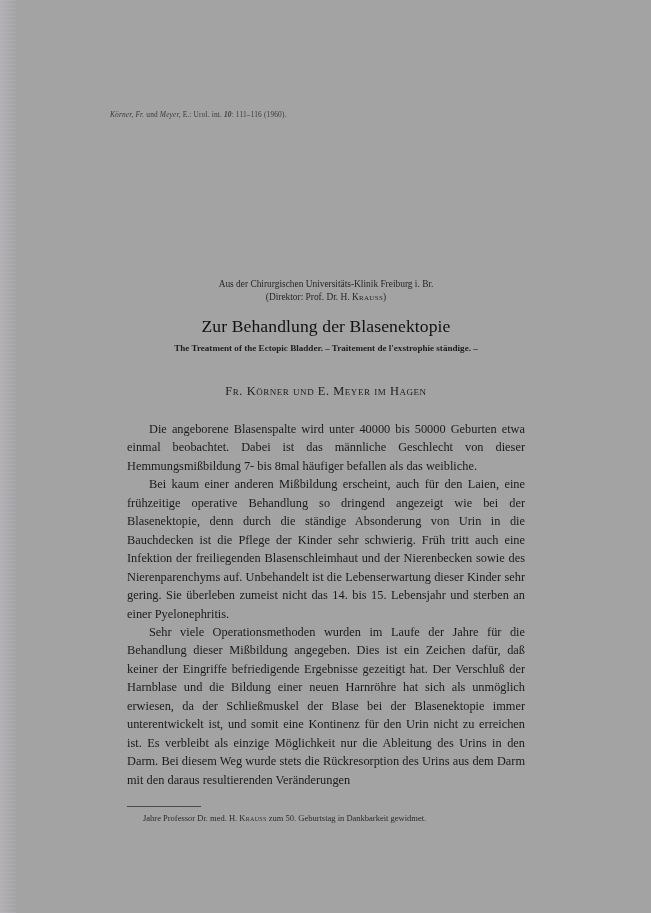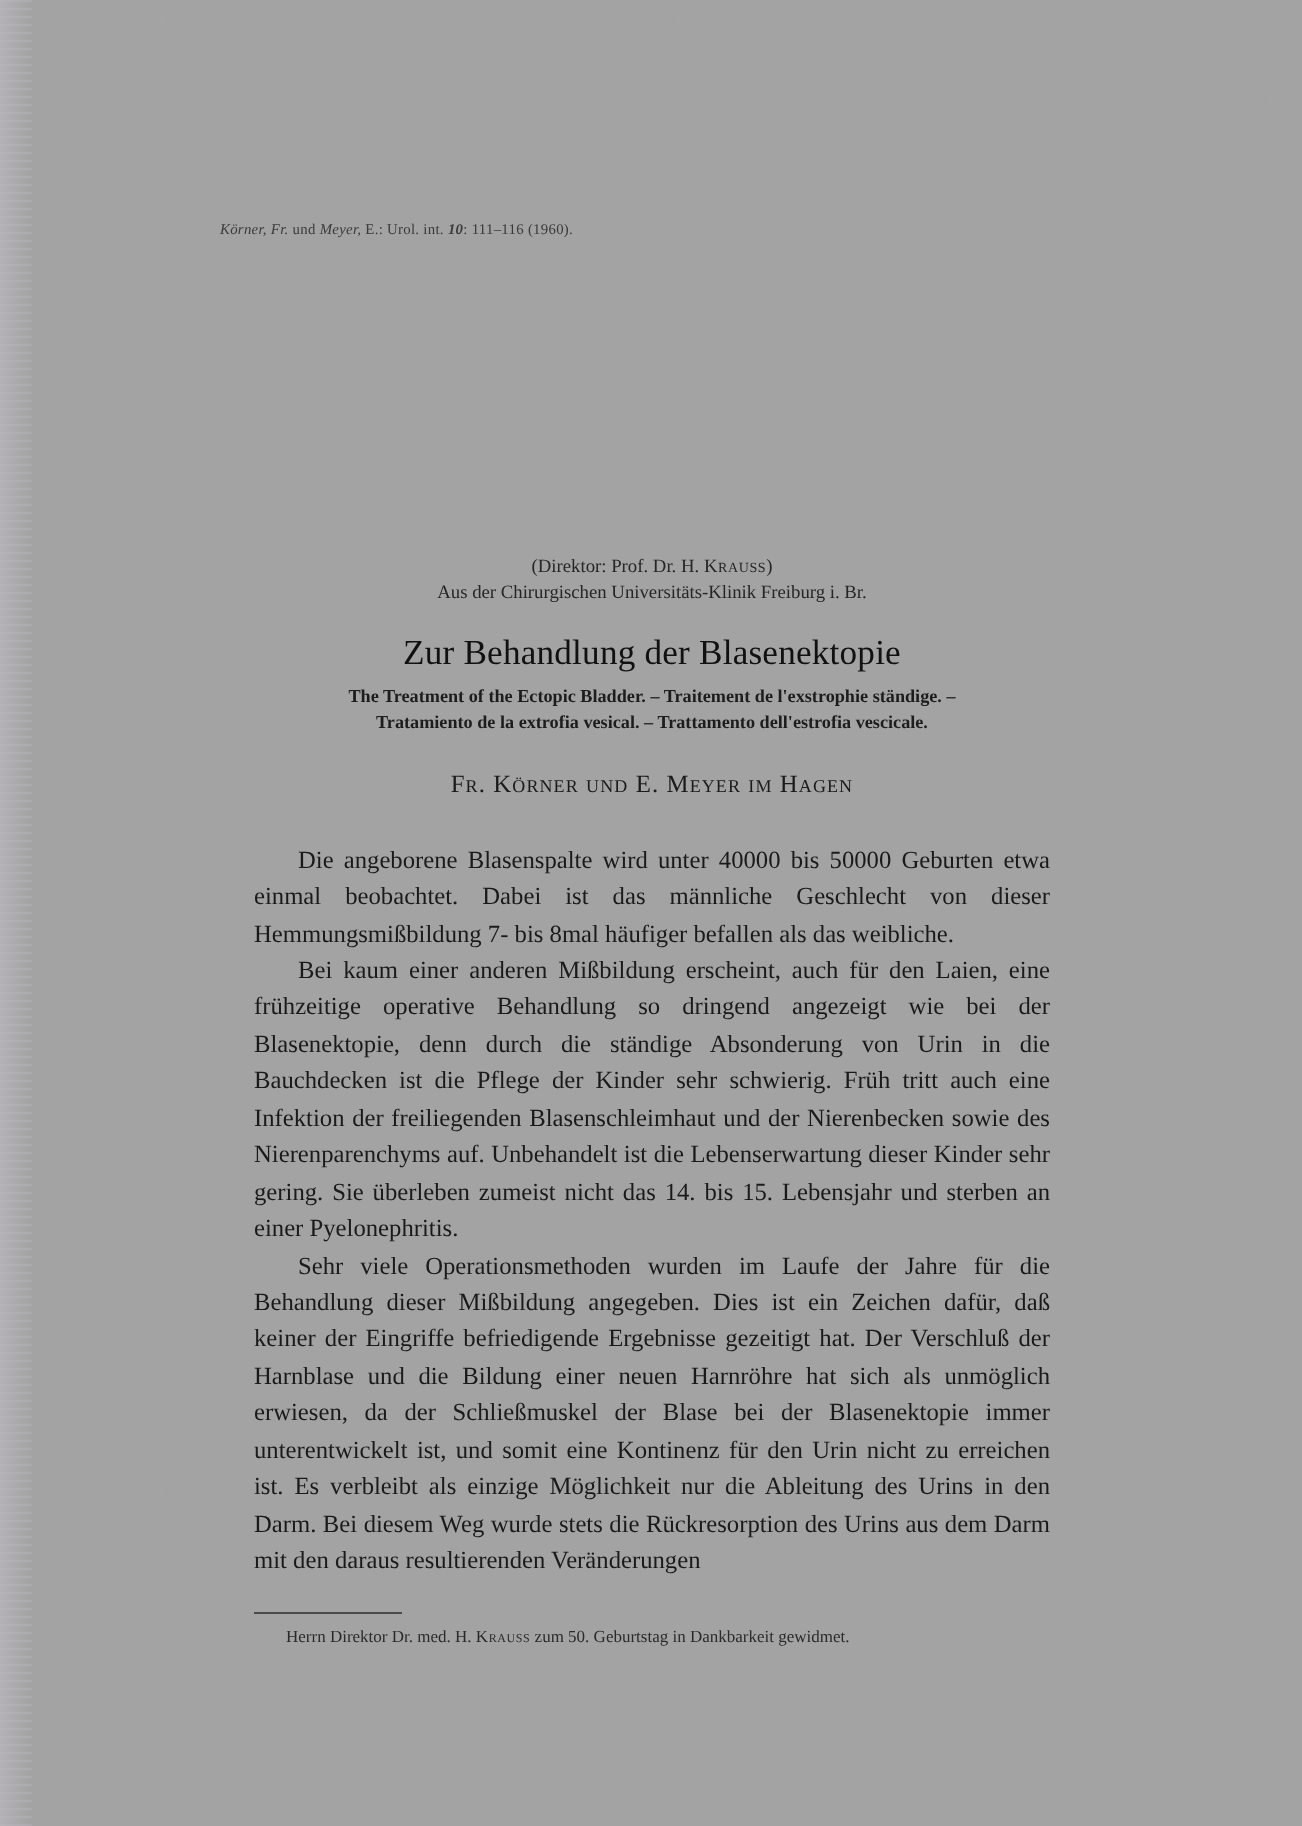--- a/index.html
+++ b/index.html
@@ -99,21 +99,21 @@
   .subtitles {
     margin-top: 5px;
     text-align: center;
     font-size: 9.1px;
     font-weight: bold;
     line-height: 12.6px;
     color: #1d1d1d;
   }
 
   #byline {
-    margin-top: 17px;
+    margin-top: 29px;
     text-align: center;
     font-size: 12.4px;
     font-variant: small-caps;
     letter-spacing: 0.55px;
     color: #1b1b1b;
   }
 
   #body {
     margin-top: 21px;
   }
@@ -162,39 +162,38 @@
     <span>Meyer,</span>
     <span class="upright">E.:</span>
     <span class="upright">Urol. int.</span>
     <span class="vol">10</span><span class="upright">: 111–116</span>
     <span class="upright">(1960).</span>
   </div>
 
   <div id="column">
 
     <div class="affiliation">
+      <div>Aus der Chirurgischen Universitäts-Klinik Freiburg i. Br.</div>
       <div><span>(Direktor: Prof. Dr. H. </span><span class="smallcaps">Krauss</span><span>)</span></div>
-      <div>Aus der Chirurgischen Universitäts-Klinik Freiburg i. Br.</div>
     </div>
 
     <h1 id="title">Zur Behandlung der Blasenektopie</h1>
 
     <div class="subtitles">
       <div>The Treatment of the Ectopic Bladder. – Traitement de l'exstrophie ständige. –</div>
-      <div>Tratamiento de la extrofia vesical. – Trattamento dell'estrofia vescicale.</div>
     </div>
 
     <div id="byline">Fr. Körner und E. Meyer im Hagen</div>
 
     <div id="body">
       <p>Die angeborene Blasenspalte wird unter 40000 bis 50000 Geburten etwa einmal beobachtet. Dabei ist das männliche Geschlecht von dieser Hemmungsmißbildung 7- bis 8mal häufiger befallen als das weibliche.</p>
       <p>Bei kaum einer anderen Mißbildung erscheint, auch für den Laien, eine frühzeitige operative Behandlung so dringend angezeigt wie bei der Blasenektopie, denn durch die ständige Absonderung von Urin in die Bauchdecken ist die Pflege der Kinder sehr schwierig. Früh tritt auch eine Infektion der freiliegenden Blasenschleimhaut und der Nierenbecken sowie des Nierenparenchyms auf. Unbehandelt ist die Lebenserwartung dieser Kinder sehr gering. Sie überleben zumeist nicht das 14. bis 15. Lebensjahr und sterben an einer Pyelonephritis.</p>
       <p>Sehr viele Operationsmethoden wurden im Laufe der Jahre für die Behandlung dieser Mißbildung angegeben. Dies ist ein Zeichen dafür, daß keiner der Eingriffe befriedigende Ergebnisse gezeitigt hat. Der Verschluß der Harnblase und die Bildung einer neuen Harnröhre hat sich als unmöglich erwiesen, da der Schließmuskel der Blase bei der Blasenektopie immer unterentwickelt ist, und somit eine Kontinenz für den Urin nicht zu erreichen ist. Es verbleibt als einzige Möglichkeit nur die Ableitung des Urins in den Darm. Bei diesem Weg wurde stets die Rückresorption des Urins aus dem Darm mit den daraus resultierenden Veränderungen</p>
     </div>
 
   </div>
 
   <div id="footnote">
     <div id="footnote-rule"></div>
-    <div id="footnote-text"><span>Herrn Direktor Dr. med. H. </span><span class="smallcaps">Krauss</span><span> zum 50. Geburtstag in Dankbarkeit gewidmet.</span></div>
+    <div id="footnote-text"><span>Jahre Professor Dr. med. H. </span><span class="smallcaps">Krauss</span><span> zum 50. Geburtstag in Dankbarkeit gewidmet.</span></div>
   </div>
 
 </div>
 
 </body></html>

